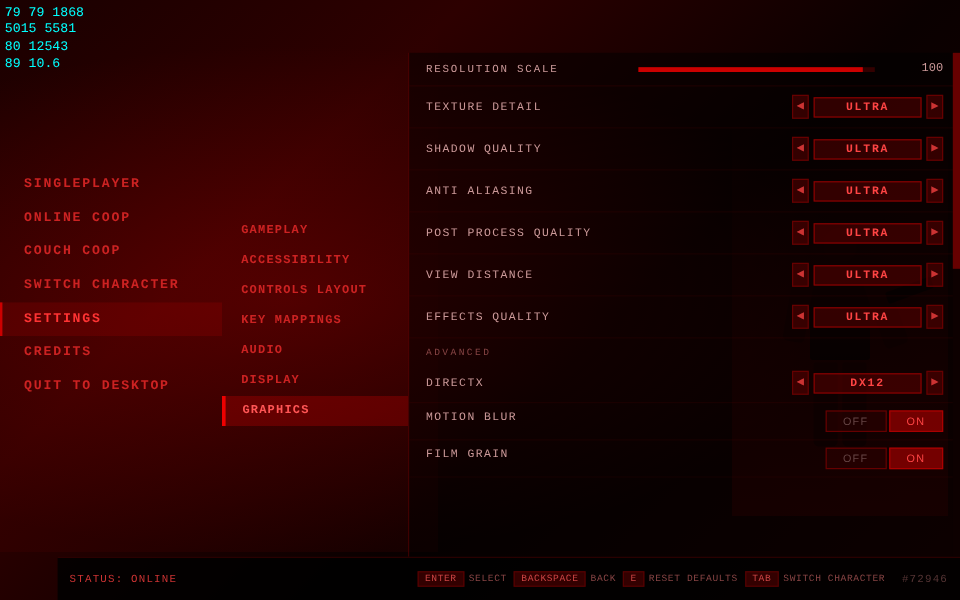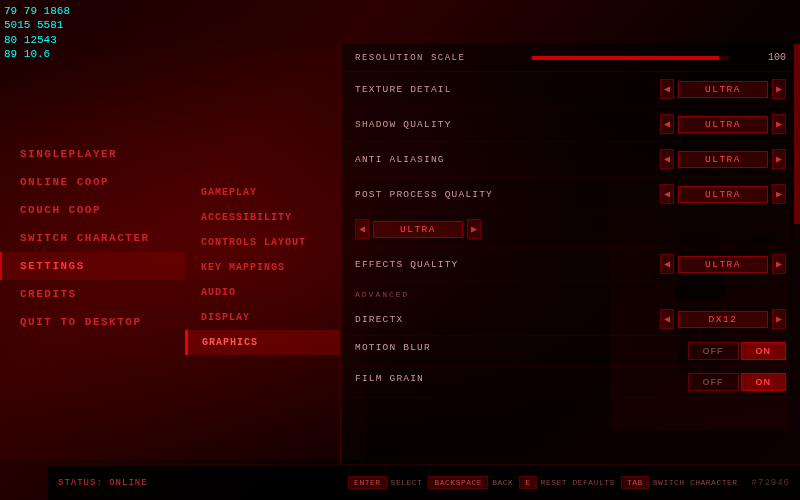--- a/index.html
+++ b/index.html
@@ -251,21 +251,21 @@
     }
     .setting-value-box {
       background: rgba(180,0,0,0.25);
       border: 1px solid #880000;
       color: #ff4444;
       font-size: 9.5px;
       letter-spacing: 1.5px;
       padding: 2px 14px;
       min-width: 90px;
       text-align: center;
-      font-weight: normal;
+      font-weight: bold;
     }
 
     
     .section-header {
       padding: 8px 14px 4px;
       color: #884444;
       font-size: 8px;
       letter-spacing: 2px;
       text-transform: uppercase;
     }
@@ -300,21 +300,21 @@
       text-transform: uppercase;
     }
     .toggle-group {
       display: flex;
       gap: 2px;
     }
     .toggle-btn {
       padding: 3px 14px;
       font-size: 9px;
       letter-spacing: 1px;
-      font-weight: bold;
+      font-weight: normal;
       cursor: pointer;
       border: 1px solid #660000;
     }
     .toggle-btn.off {
       background: rgba(50,0,0,0.5);
       color: #664444;
     }
     .toggle-btn.on {
       background: rgba(180,0,0,0.6);
       color: #ff4444;
@@ -488,20 +488,21 @@
   <div class="setting-row">
     <span class="setting-label">POST PROCESS QUALITY</span>
     <div class="setting-control">
       <div class="arrow-btn">◀</div>
       <div class="setting-value-box">ULTRA</div>
       <div class="arrow-btn">▶</div>
     </div>
   </div>
 
   <div class="setting-row">
+    <span class="setting-label">VIEW DISTANCE</span>
     <div class="setting-control">
       <div class="arrow-btn">◀</div>
       <div class="setting-value-box">ULTRA</div>
       <div class="arrow-btn">▶</div>
     </div>
   </div>
 
   <div class="setting-row">
     <span class="setting-label">EFFECTS QUALITY</span>
     <div class="setting-control">

